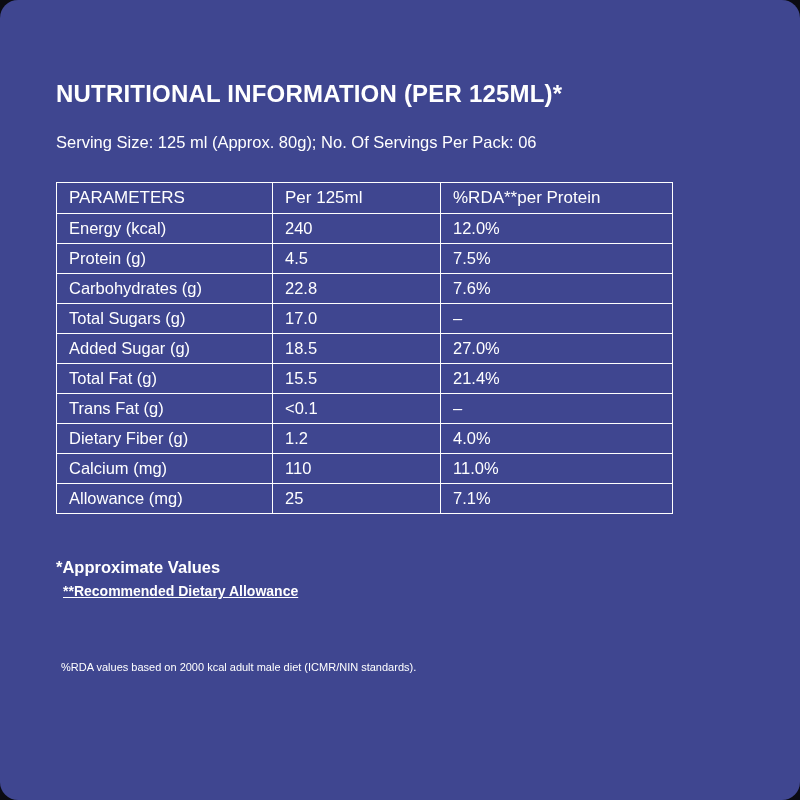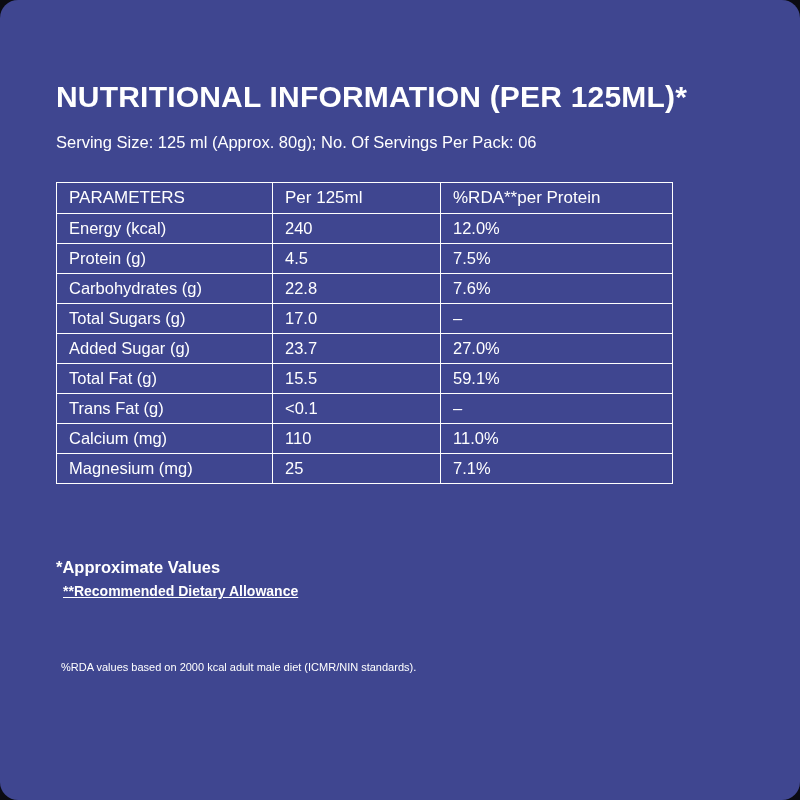--- a/index.html
+++ b/index.html
@@ -26,21 +26,21 @@
     position: absolute;
     left: 56px;
     top: 0;
     right: 40px;
     bottom: 0;
   }
   .title {
     position: absolute;
     left: 0;
     top: 80px;
-    font-size: 30px;
+    font-size: 24px;
     font-weight: bold;
     letter-spacing: 0.2px;
     color: #ffffff;
     white-space: nowrap;
   }
   .serving {
     position: absolute;
     left: 0;
     top: 133px;
     font-size: 16.5px;
@@ -138,40 +138,45 @@
           <td>22.8</td>
           <td>7.6%</td>
         </tr>
         <tr>
           <td>Total Sugars (g)</td>
           <td>17.0</td>
           <td>–</td>
         </tr>
         <tr>
           <td>Added Sugar (g)</td>
-          <td>23.7</td>
+          <td>18.5</td>
           <td>27.0%</td>
         </tr>
         <tr>
           <td>Total Fat (g)</td>
           <td>15.5</td>
-          <td>59.1%</td>
+          <td>21.4%</td>
         </tr>
         <tr>
           <td>Trans Fat (g)</td>
           <td>&lt;0.1</td>
           <td>–</td>
         </tr>
         <tr>
+          <td>Dietary Fiber (g)</td>
+          <td>1.2</td>
+          <td>4.0%</td>
+        </tr>
+        <tr>
           <td>Calcium (mg)</td>
           <td>110</td>
           <td>11.0%</td>
         </tr>
         <tr>
-          <td>Magnesium (mg)</td>
+          <td>Allowance (mg)</td>
           <td>25</td>
           <td>7.1%</td>
         </tr>
       </tbody>
     </table>
 
     <div class="note1">*Approximate Values</div>
     <div class="note2">**Recommended Dietary Allowance</div>
 
     <div class="footnote">%RDA values based on 2000 kcal adult male diet (ICMR/NIN standards).</div>

